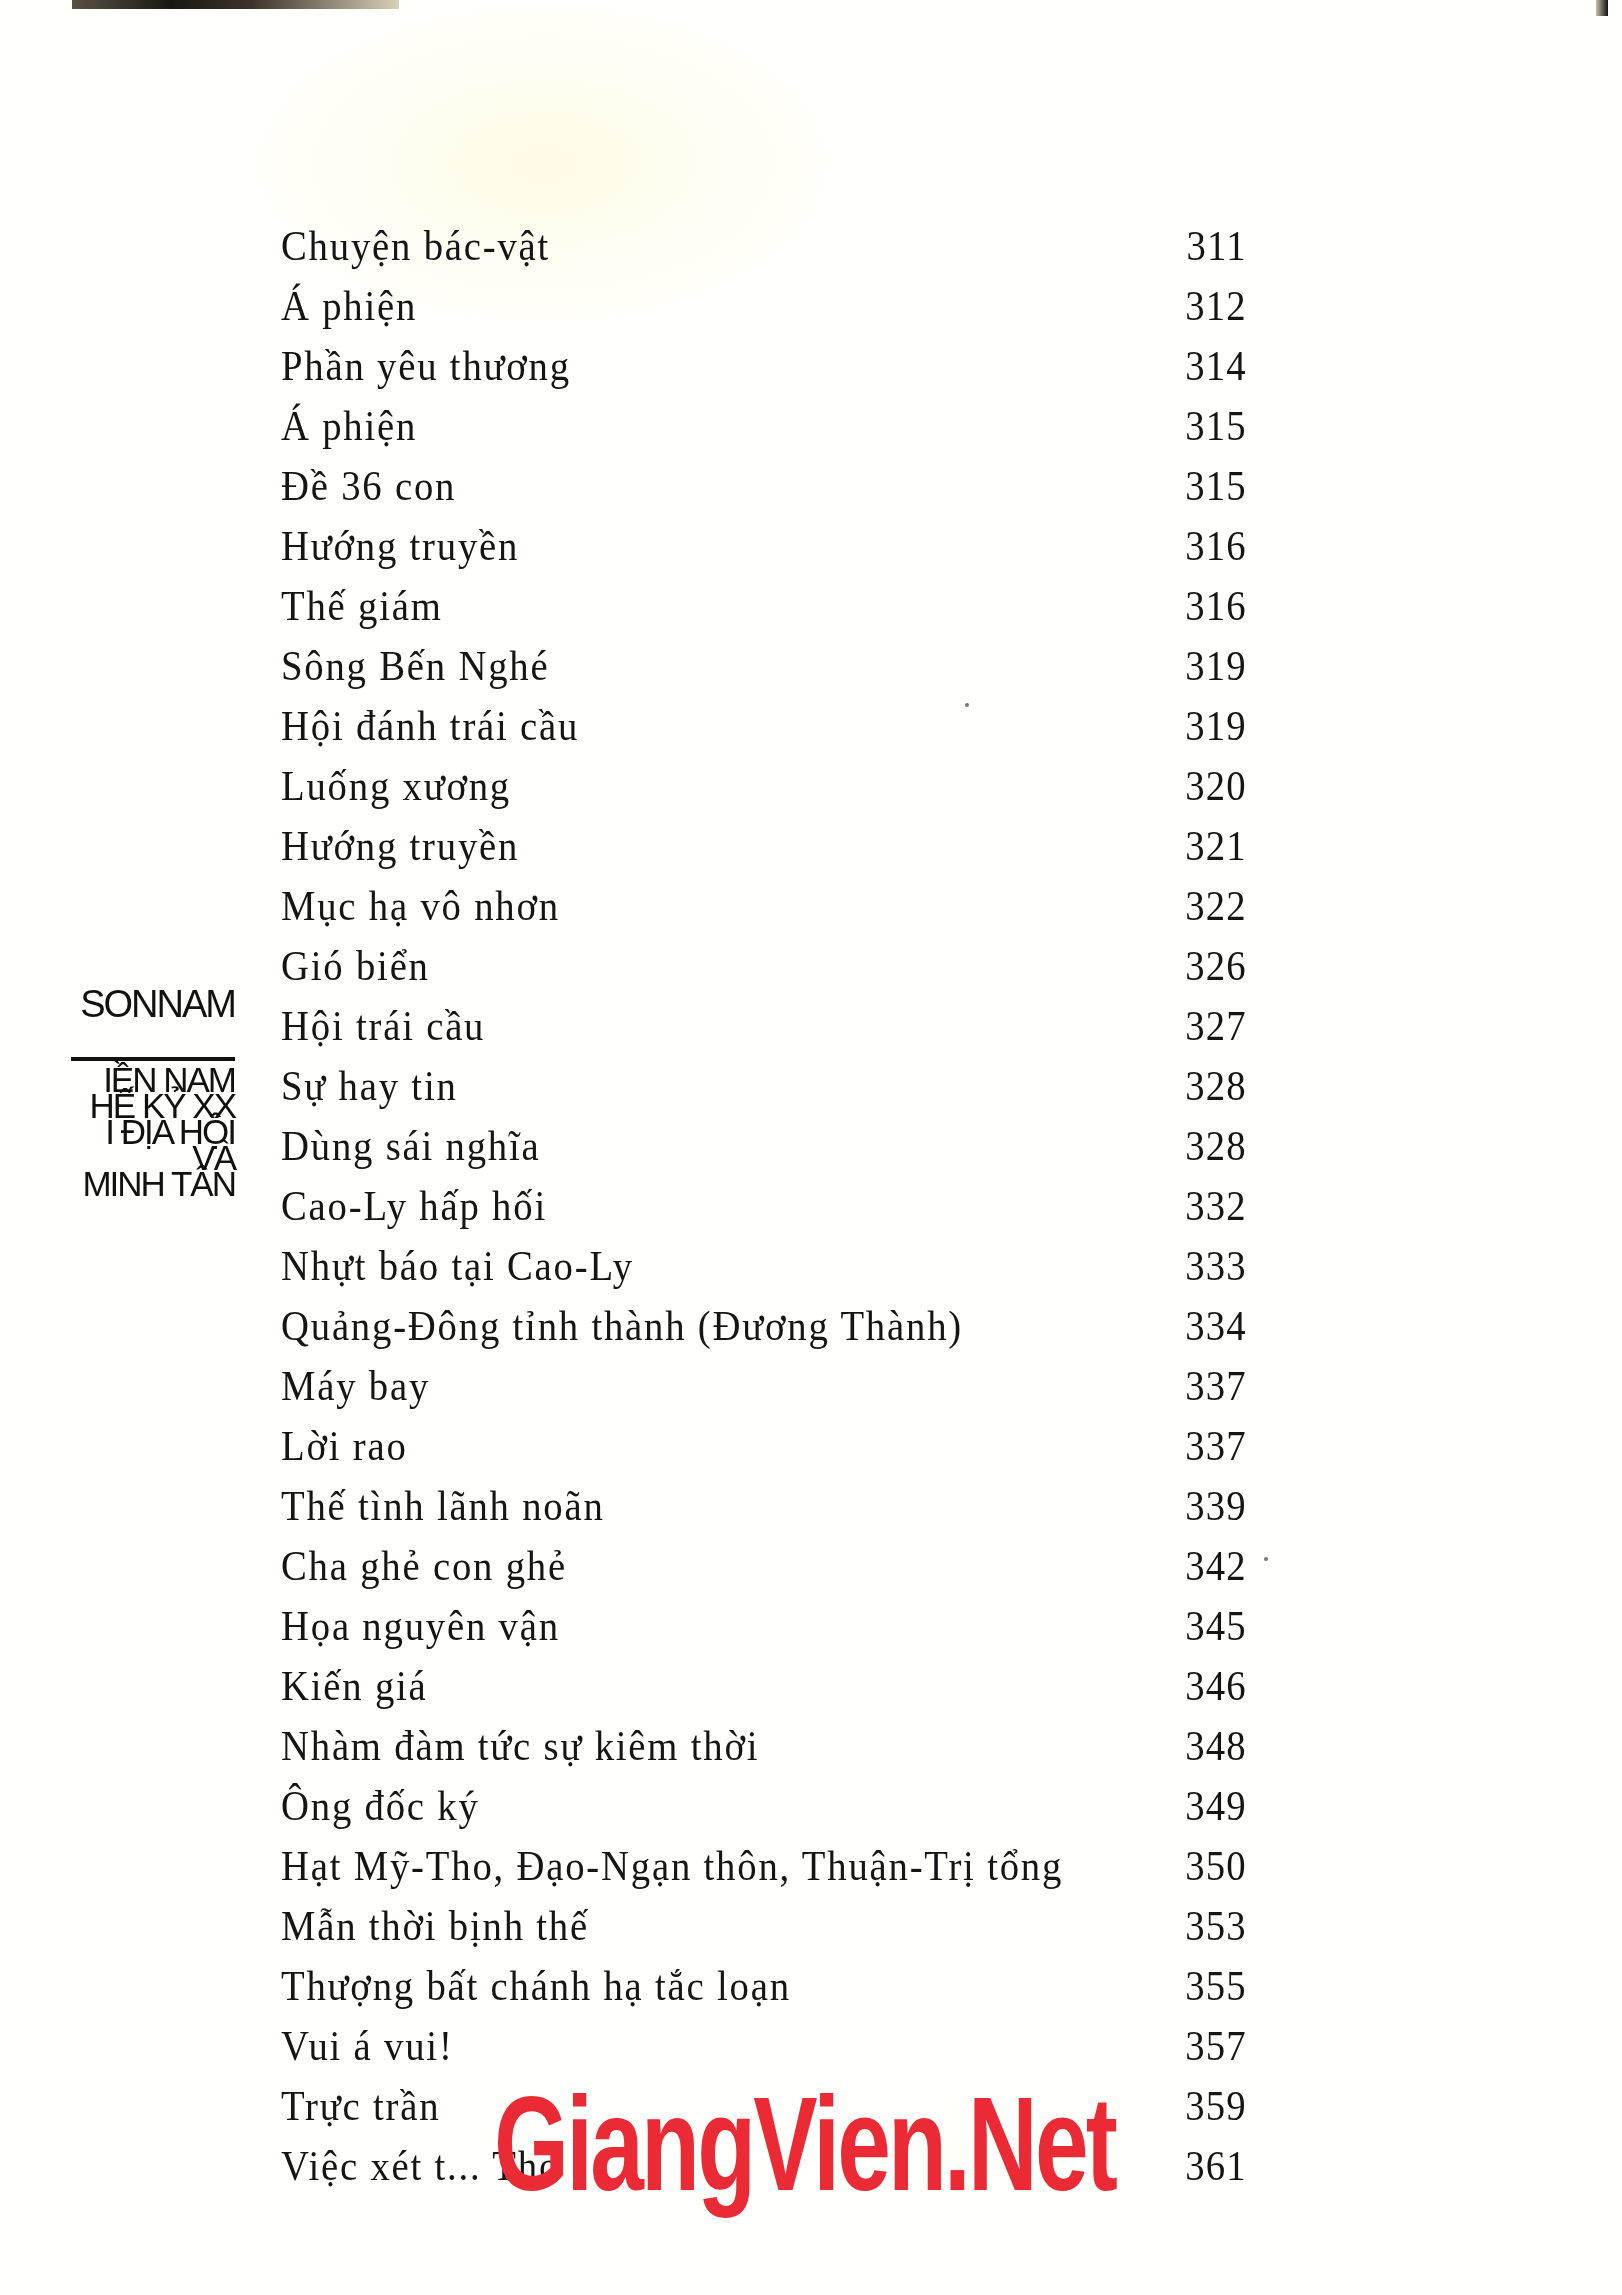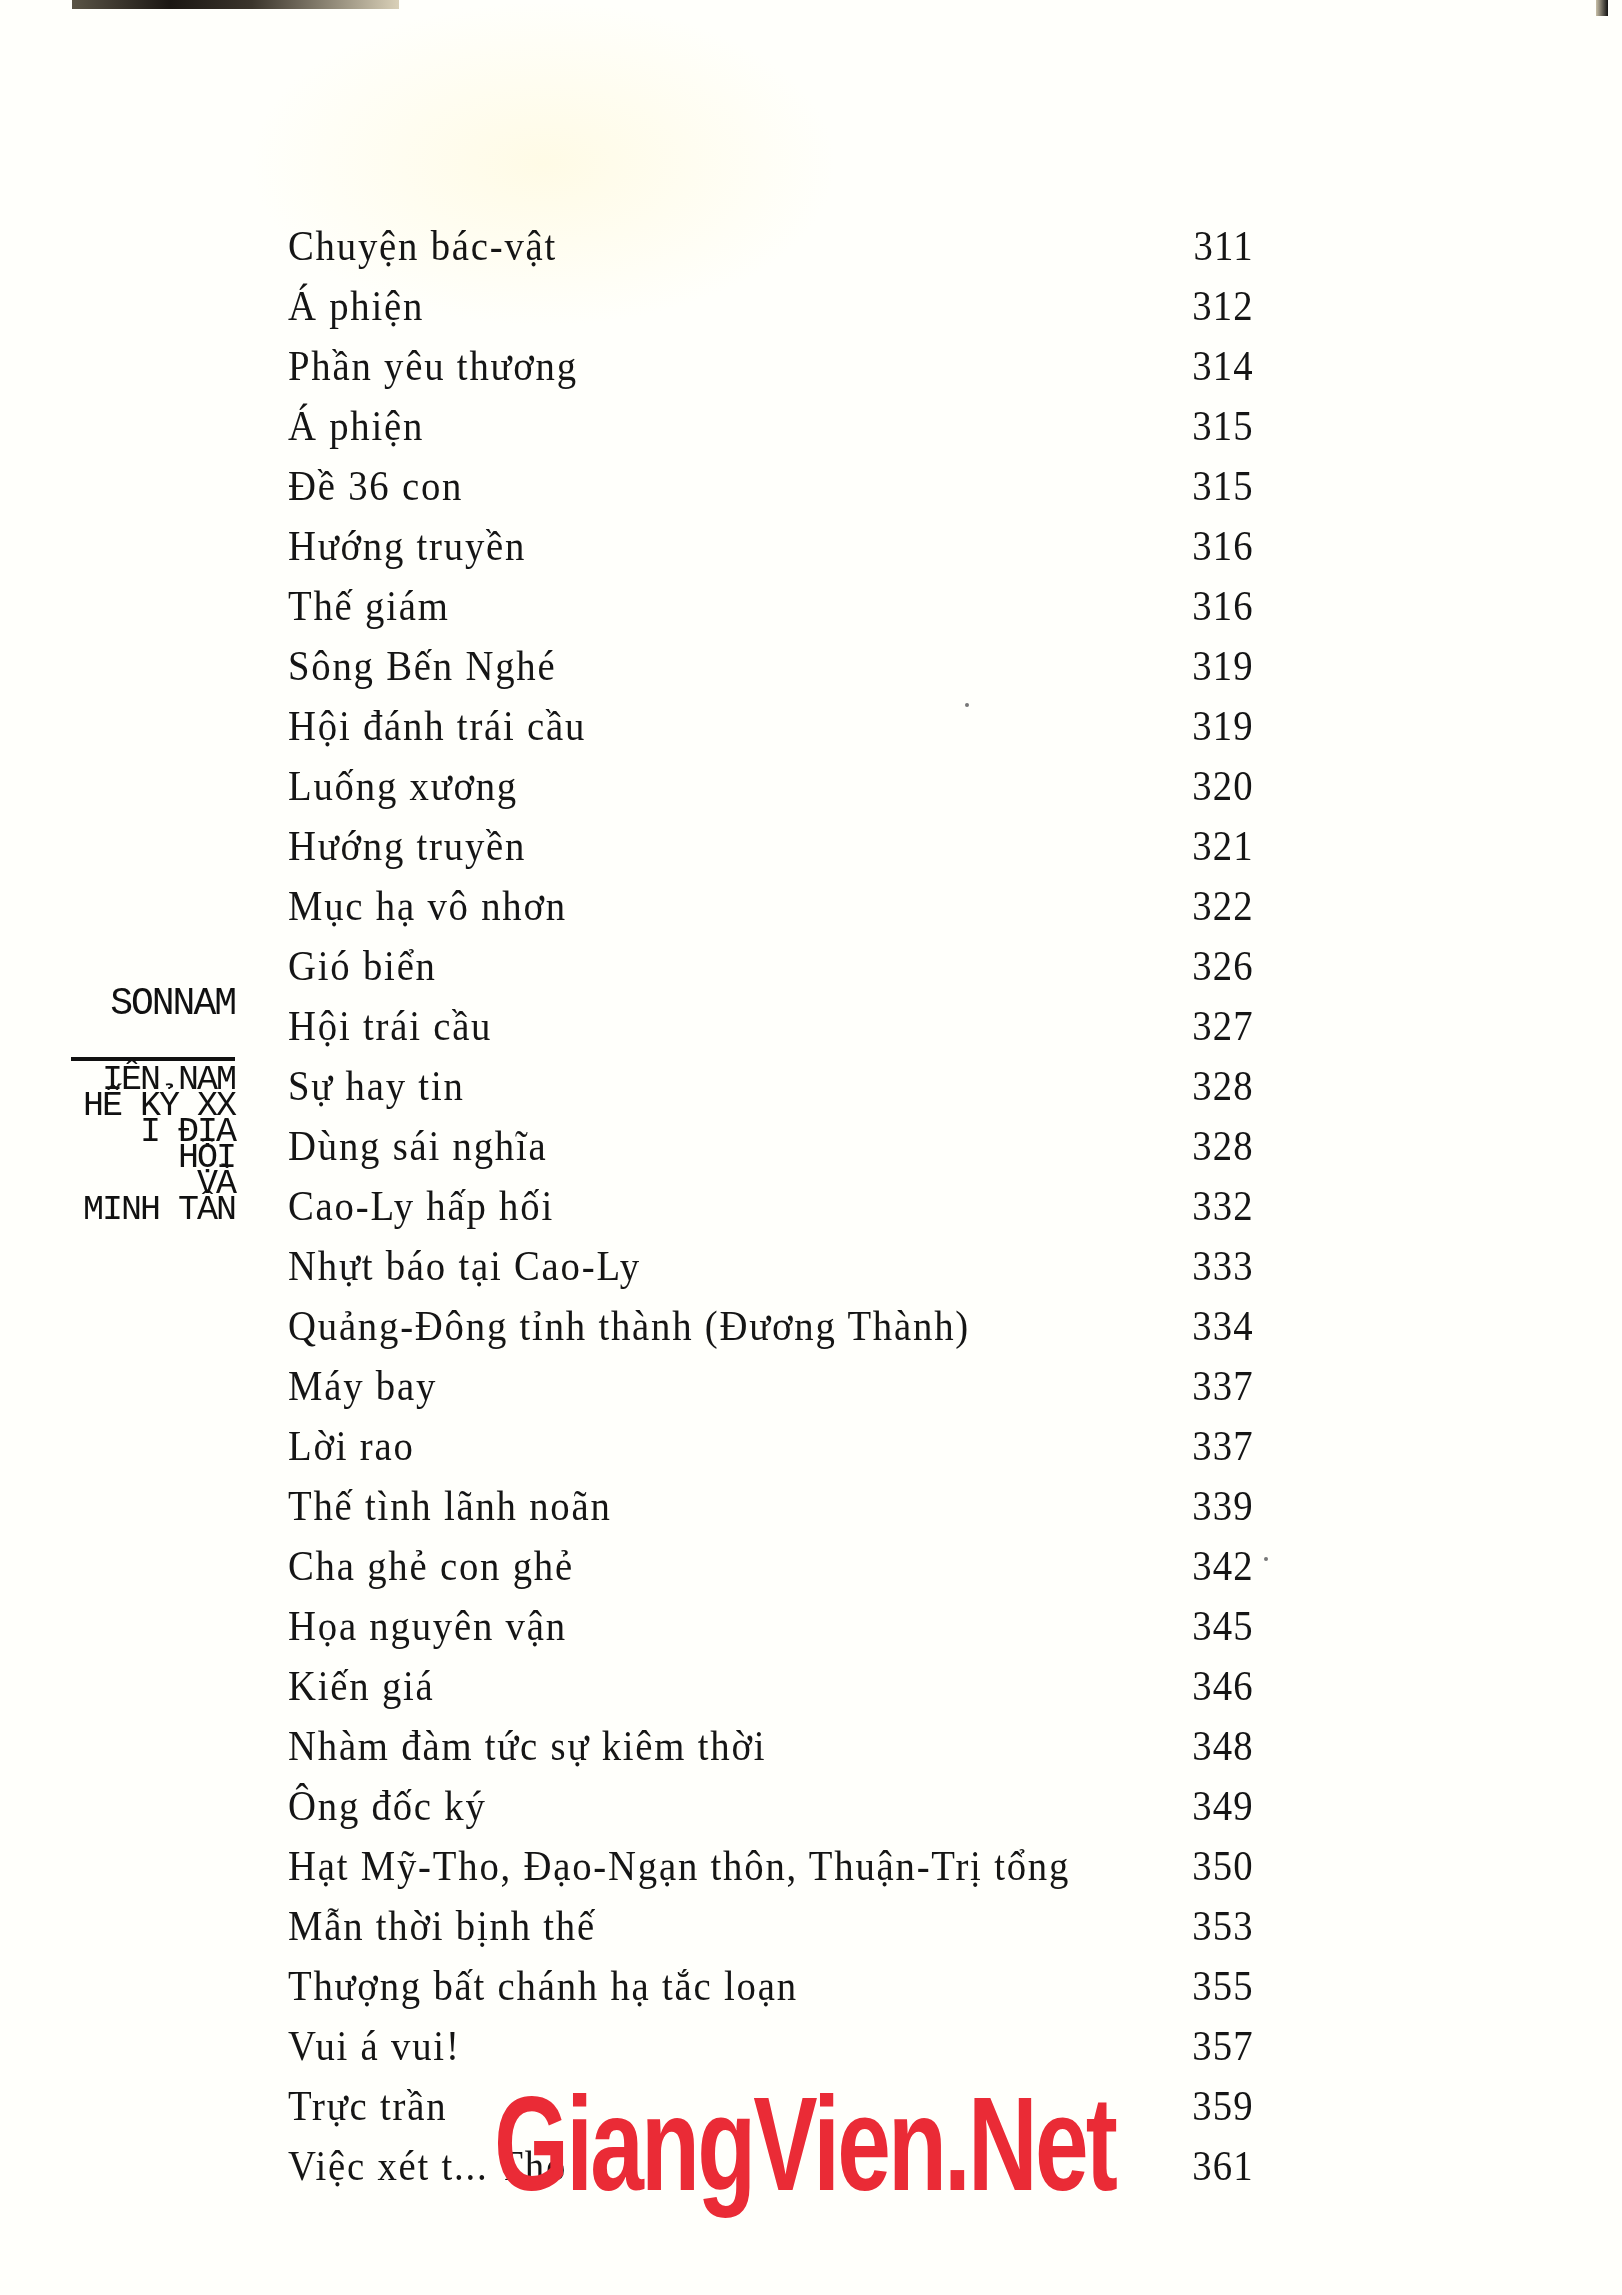--- a/index.html
+++ b/index.html
@@ -15,32 +15,32 @@
   }
   .scan-edge-left {
     position: absolute; left: 72px; top: 0; width: 327px; height: 9.2px;
     background: linear-gradient(90deg, #5a5446 0%, #1b1713 30%, #3b352c 55%, #d9d0b8 100%);
   }
   .scan-edge-right {
     position: absolute; left: 1596px; top: 0; width: 11.8px; height: 15.7px;
     background: linear-gradient(90deg, #c9c0a8, #111);
   }
   .toc {
-    position: absolute; left: 288px; top: 221px; width: 1073px;
+    position: absolute; left: 281px; top: 221px; width: 1073px;
   }
   .toc-row {
     display: flex; justify-content: space-between; align-items: baseline;
     height: 60px; font-size: 43px; letter-spacing: 2px;
     transform: scaleX(0.9); transform-origin: left center;
   }
   .toc-title { white-space: nowrap; }
   .toc-page { width: 79px; text-align: right; letter-spacing: 1.3px; }
   .spine {
     position: absolute; left: 71px; top: 985px; width: 164px;
-    font-family: Liberation Mono, monospace; color: #111;
+    font-family: Liberation Sans, sans-serif; color: #111;
   }
   .spine-author { font-size: 38px; letter-spacing: -2px; line-height: 1; text-align: right; }
   .spine-rule { height: 3.9px; background: #111; margin: 34px 0 6.5px 0; }
   .spine-title { font-size: 35px; line-height: 26px; letter-spacing: -2px; text-align: right; }
   .watermark {
     position: absolute; left: 494px; top: 2077px;
     font-family: "Liberation Sans", "DejaVu Sans", sans-serif; font-weight: bold;
     font-size: 134px; letter-spacing: -3.9px; line-height: 1;
     transform: scaleX(0.72); transform-origin: left top;
   }

